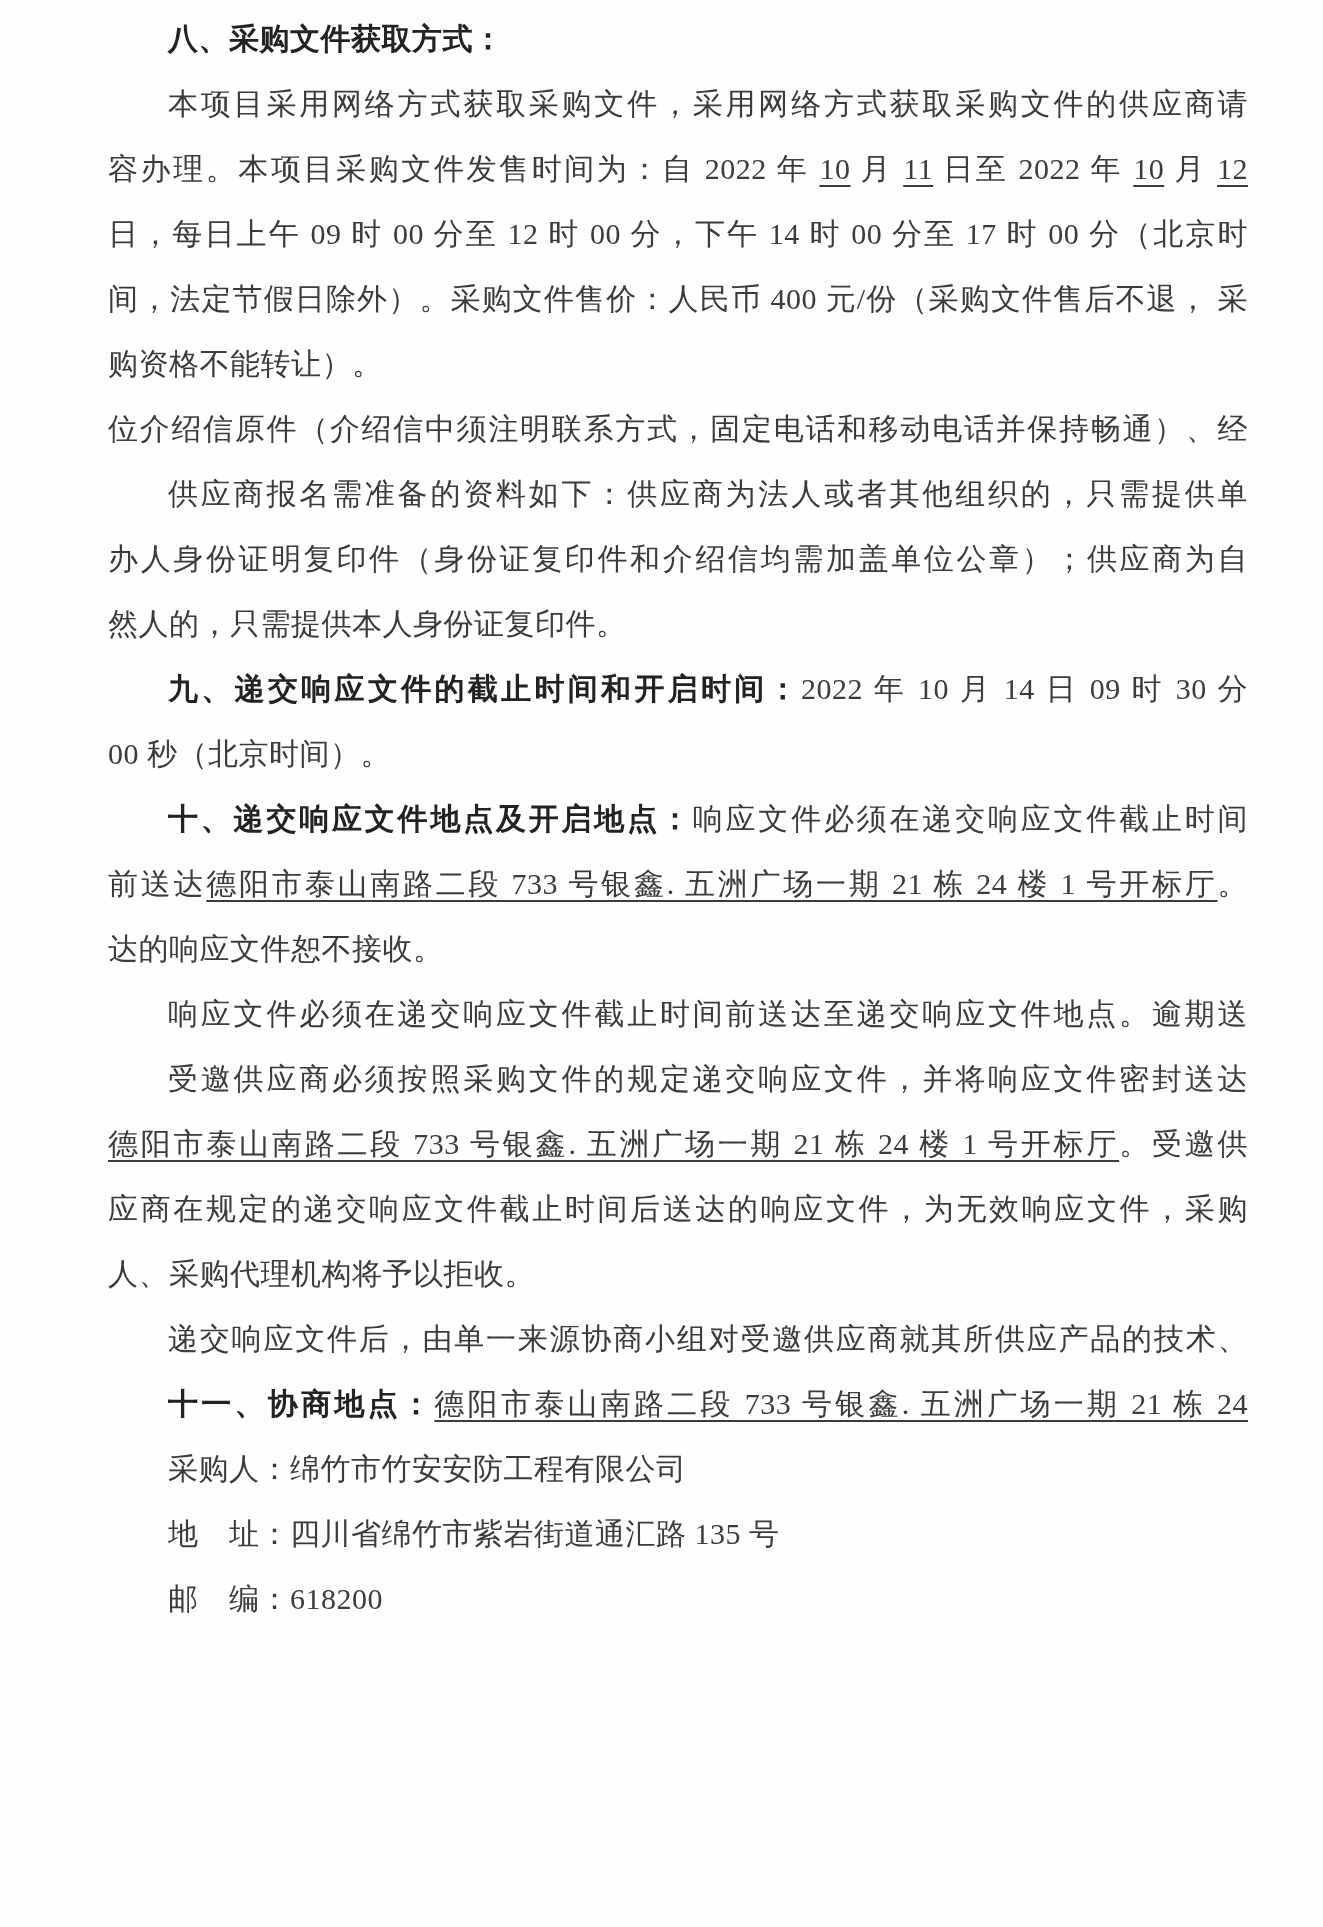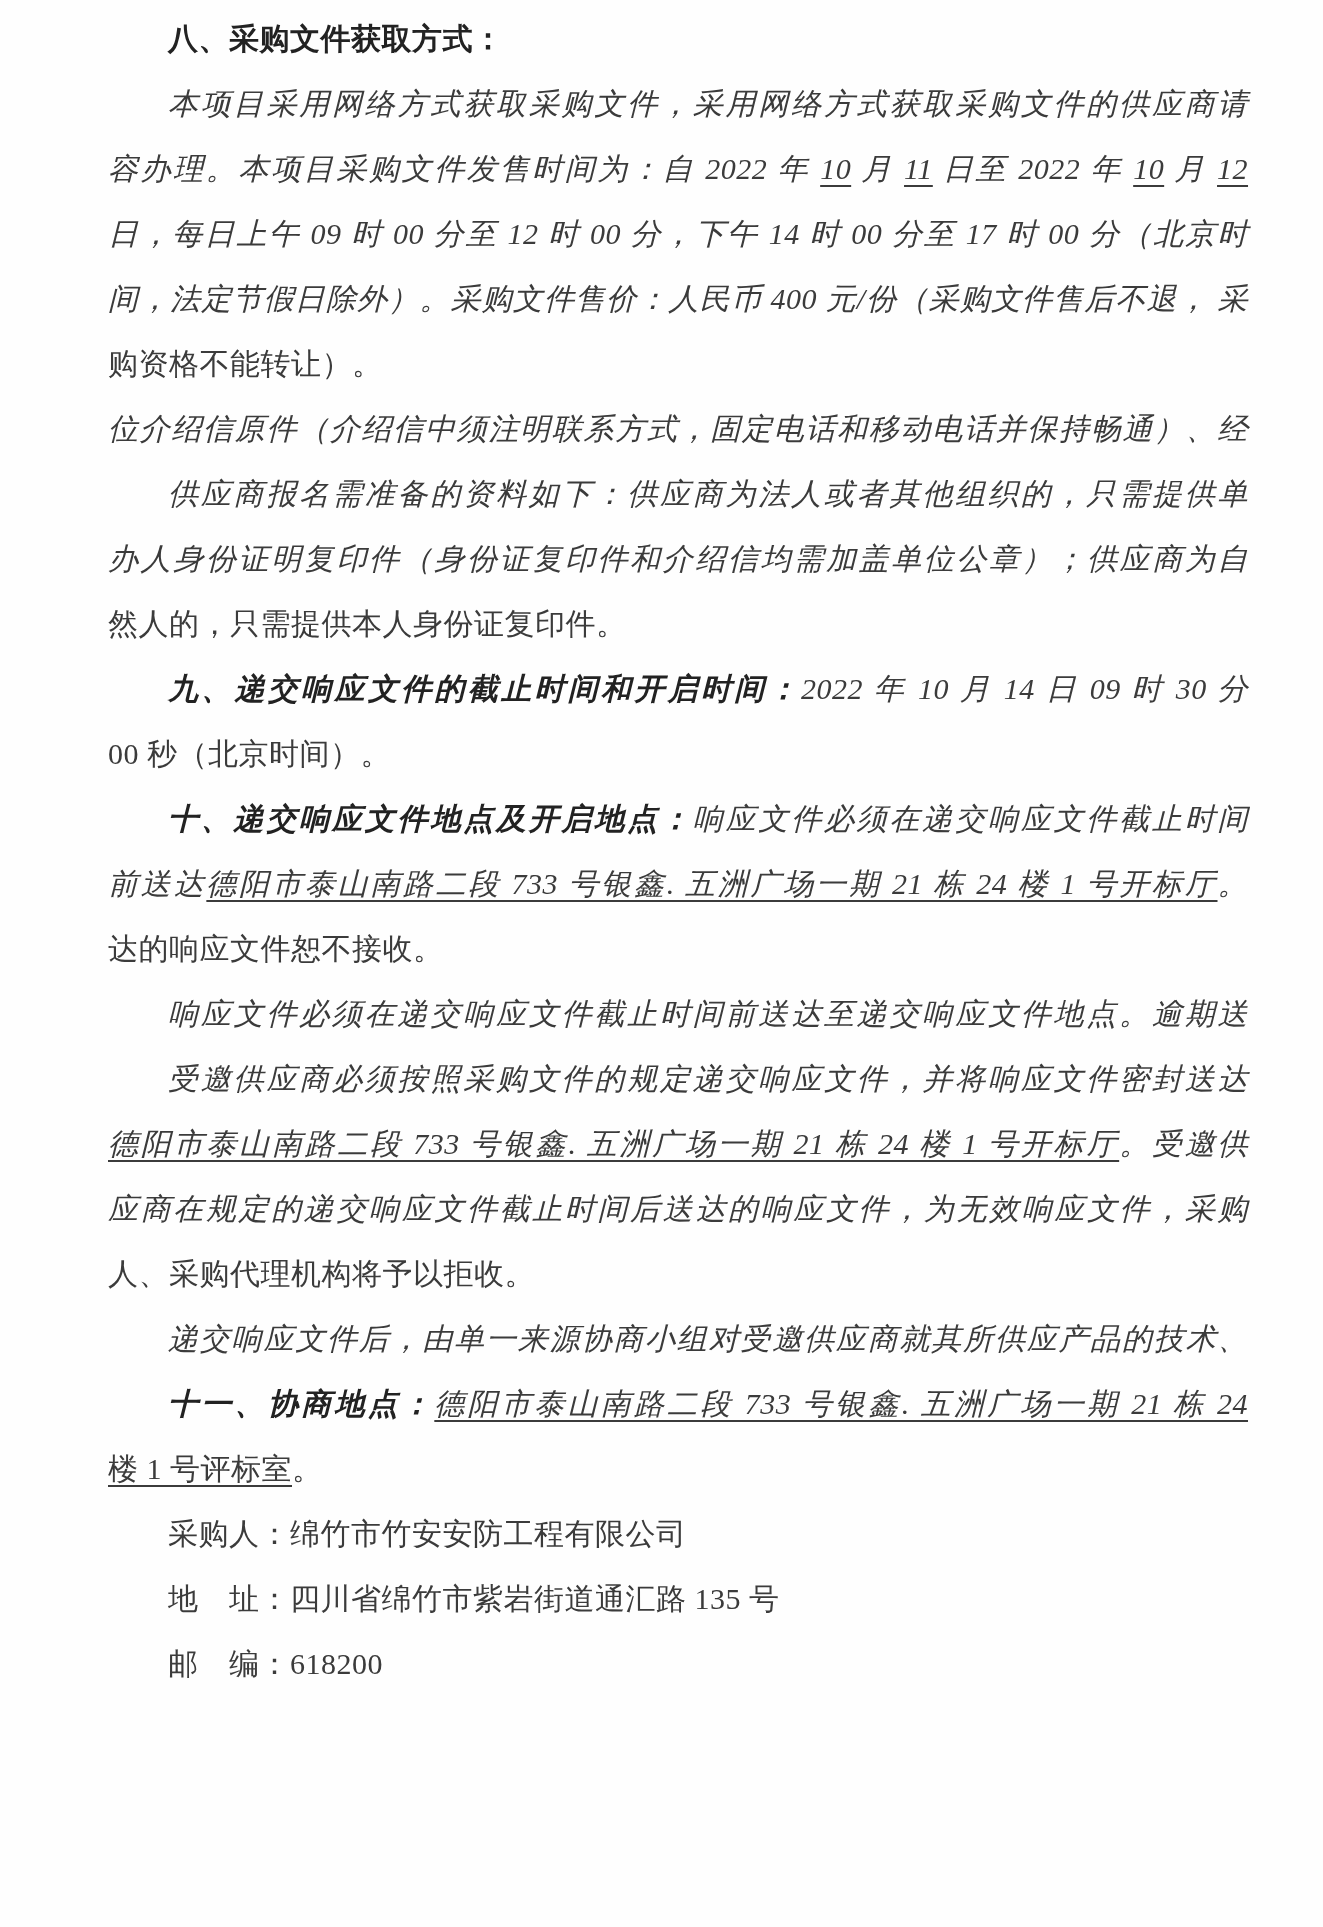--- a/index.html
+++ b/index.html
@@ -25,21 +25,20 @@
     width: 1140px;
     line-height: 65px;
     font-size: 30px;
     letter-spacing: 0.5px;
     white-space: pre-wrap;
     text-align: left;
   }
   .j {
     text-align: justify;
     text-align-last: justify;
-    font-style: italic;
   }
   .ind {
     box-sizing: border-box;
     padding-left: 60px;
   }
   .hd {
     font-family: "Liberation Sans", "DejaVu Sans", sans-serif;
     font-weight: 700;
     color: #222222;
   }
@@ -94,21 +93,20 @@
 
   <div class="ln j"><span>应商在规定的递交响应文件截止时间后送达的响应文件，为无效响应文件，采购</span></div>
 
   <div class="ln"><span>人、采购代理机构将予以拒收。</span></div>
 
   <div class="ln ind j"><span>递交响应文件后，由单一来源协商小组对受邀供应商就其所供应产品的技术、</span></div>
 
 
   <div class="ln ind j"><span class="hd">十一、协商地点：</span><span class="u">德阳市泰山南路二段 733 号银鑫. 五洲广场一期 21 栋 24</span></div>
 
-  <div class="ln"><span class="u">楼 1 号评标室</span><span>。</span></div>
 
 
   <div class="ln ind"><span>采购人：绵竹市竹安安防工程有限公司</span></div>
 
   <div class="ln ind"><span>地　址：四川省绵竹市紫岩街道通汇路 135 号</span></div>
 
   <div class="ln ind"><span>邮　编：618200</span></div>
 
 </main>
 

